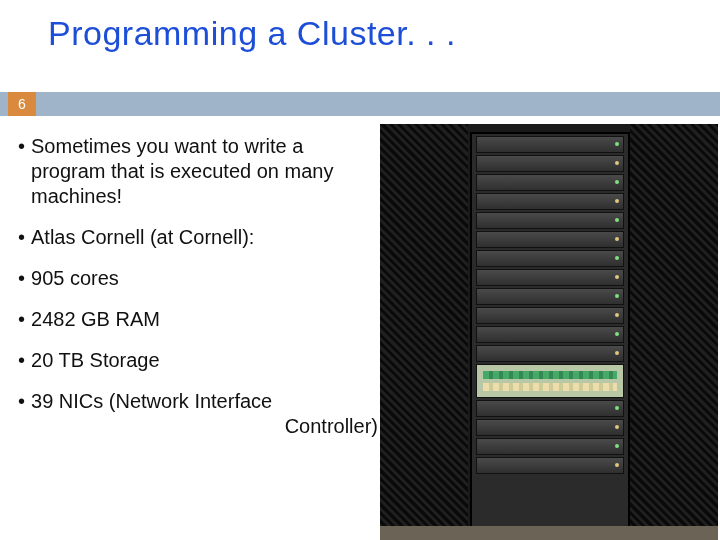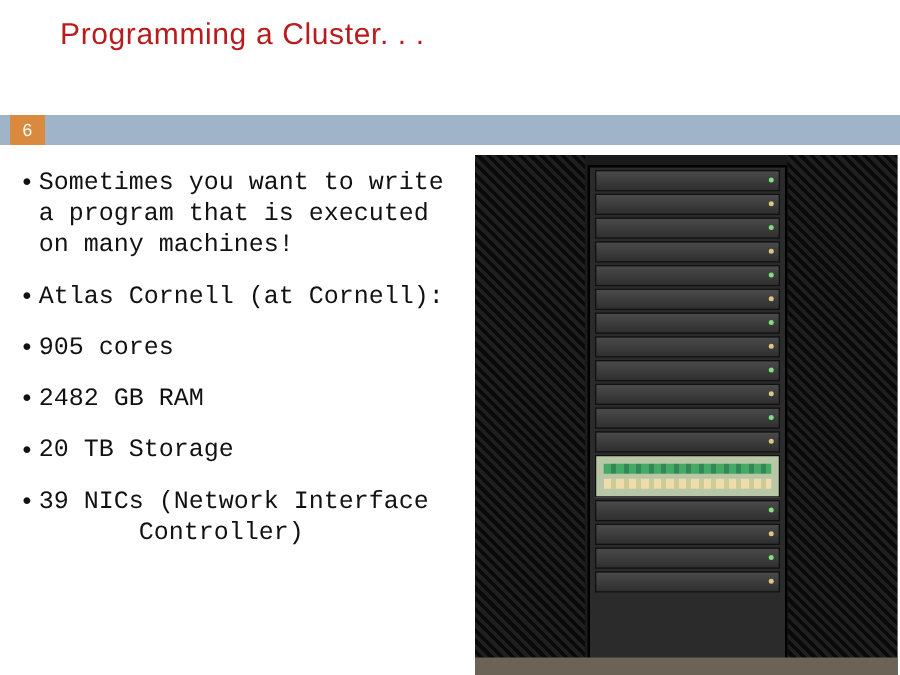--- a/index.html
+++ b/index.html
@@ -7,23 +7,23 @@
   .slide {
     position: relative;
     width: 720px;
     height: 540px;
     background: #fff;
   }
   .title {
     position: absolute;
     top: 14px;
     left: 48px;
-    font-size: 24px;
+    font-size: 34px;
     font-weight: 400;
-    color: #b91c1c;
+    color: #1d4ed8;
     letter-spacing: 0.5px;
   }
   .page-bar {
     position: absolute;
     top: 92px;
     left: 0;
     width: 720px;
     height: 24px;
     background: #9fb4c9;
   }
@@ -51,24 +51,25 @@
     align-items: flex-start;
     margin-bottom: 16px;
     font-size: 20px;
     color: #111;
     line-height: 1.25;
   }
   .bullet .dot {
     flex: 0 0 auto;
     margin-right: 6px;
   }
-  .bullet .btxt { flex: 1 1 auto; font-family: Liberation Mono, monospace; }
+  .bullet .btxt { flex: 1 1 auto; }
   .bullet .cont {
     display: block;
     padding-left: 80px;
+    text-align: right;
   }
   .image-area {
     position: absolute;
     top: 124px;
     left: 380px;
     width: 338px;
     height: 416px;
     background: #1a1a1a;
     overflow: hidden;
   }

